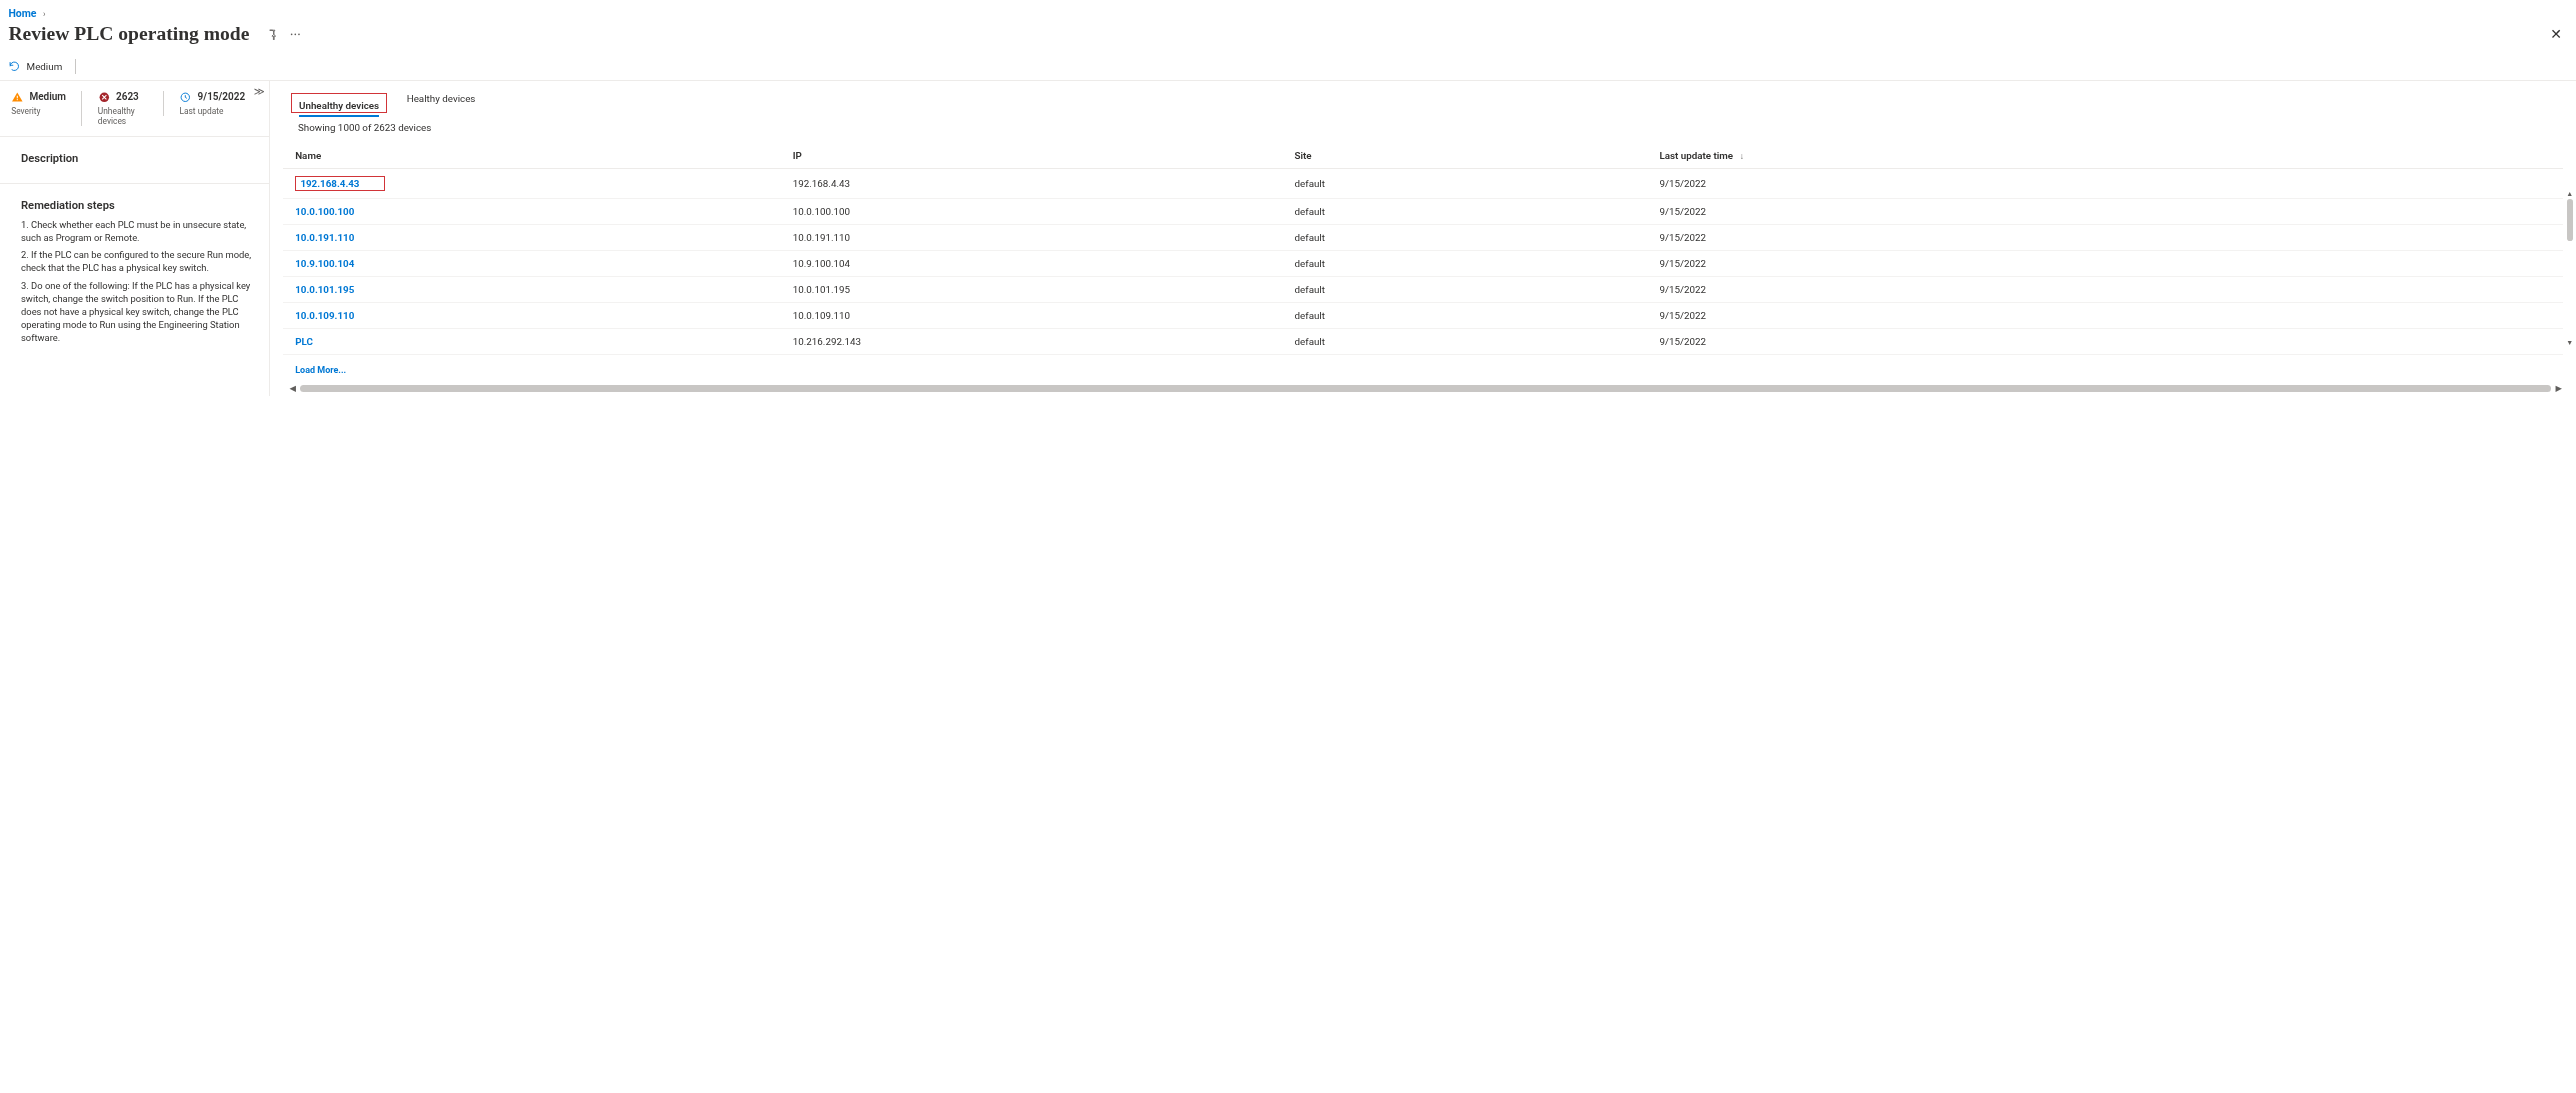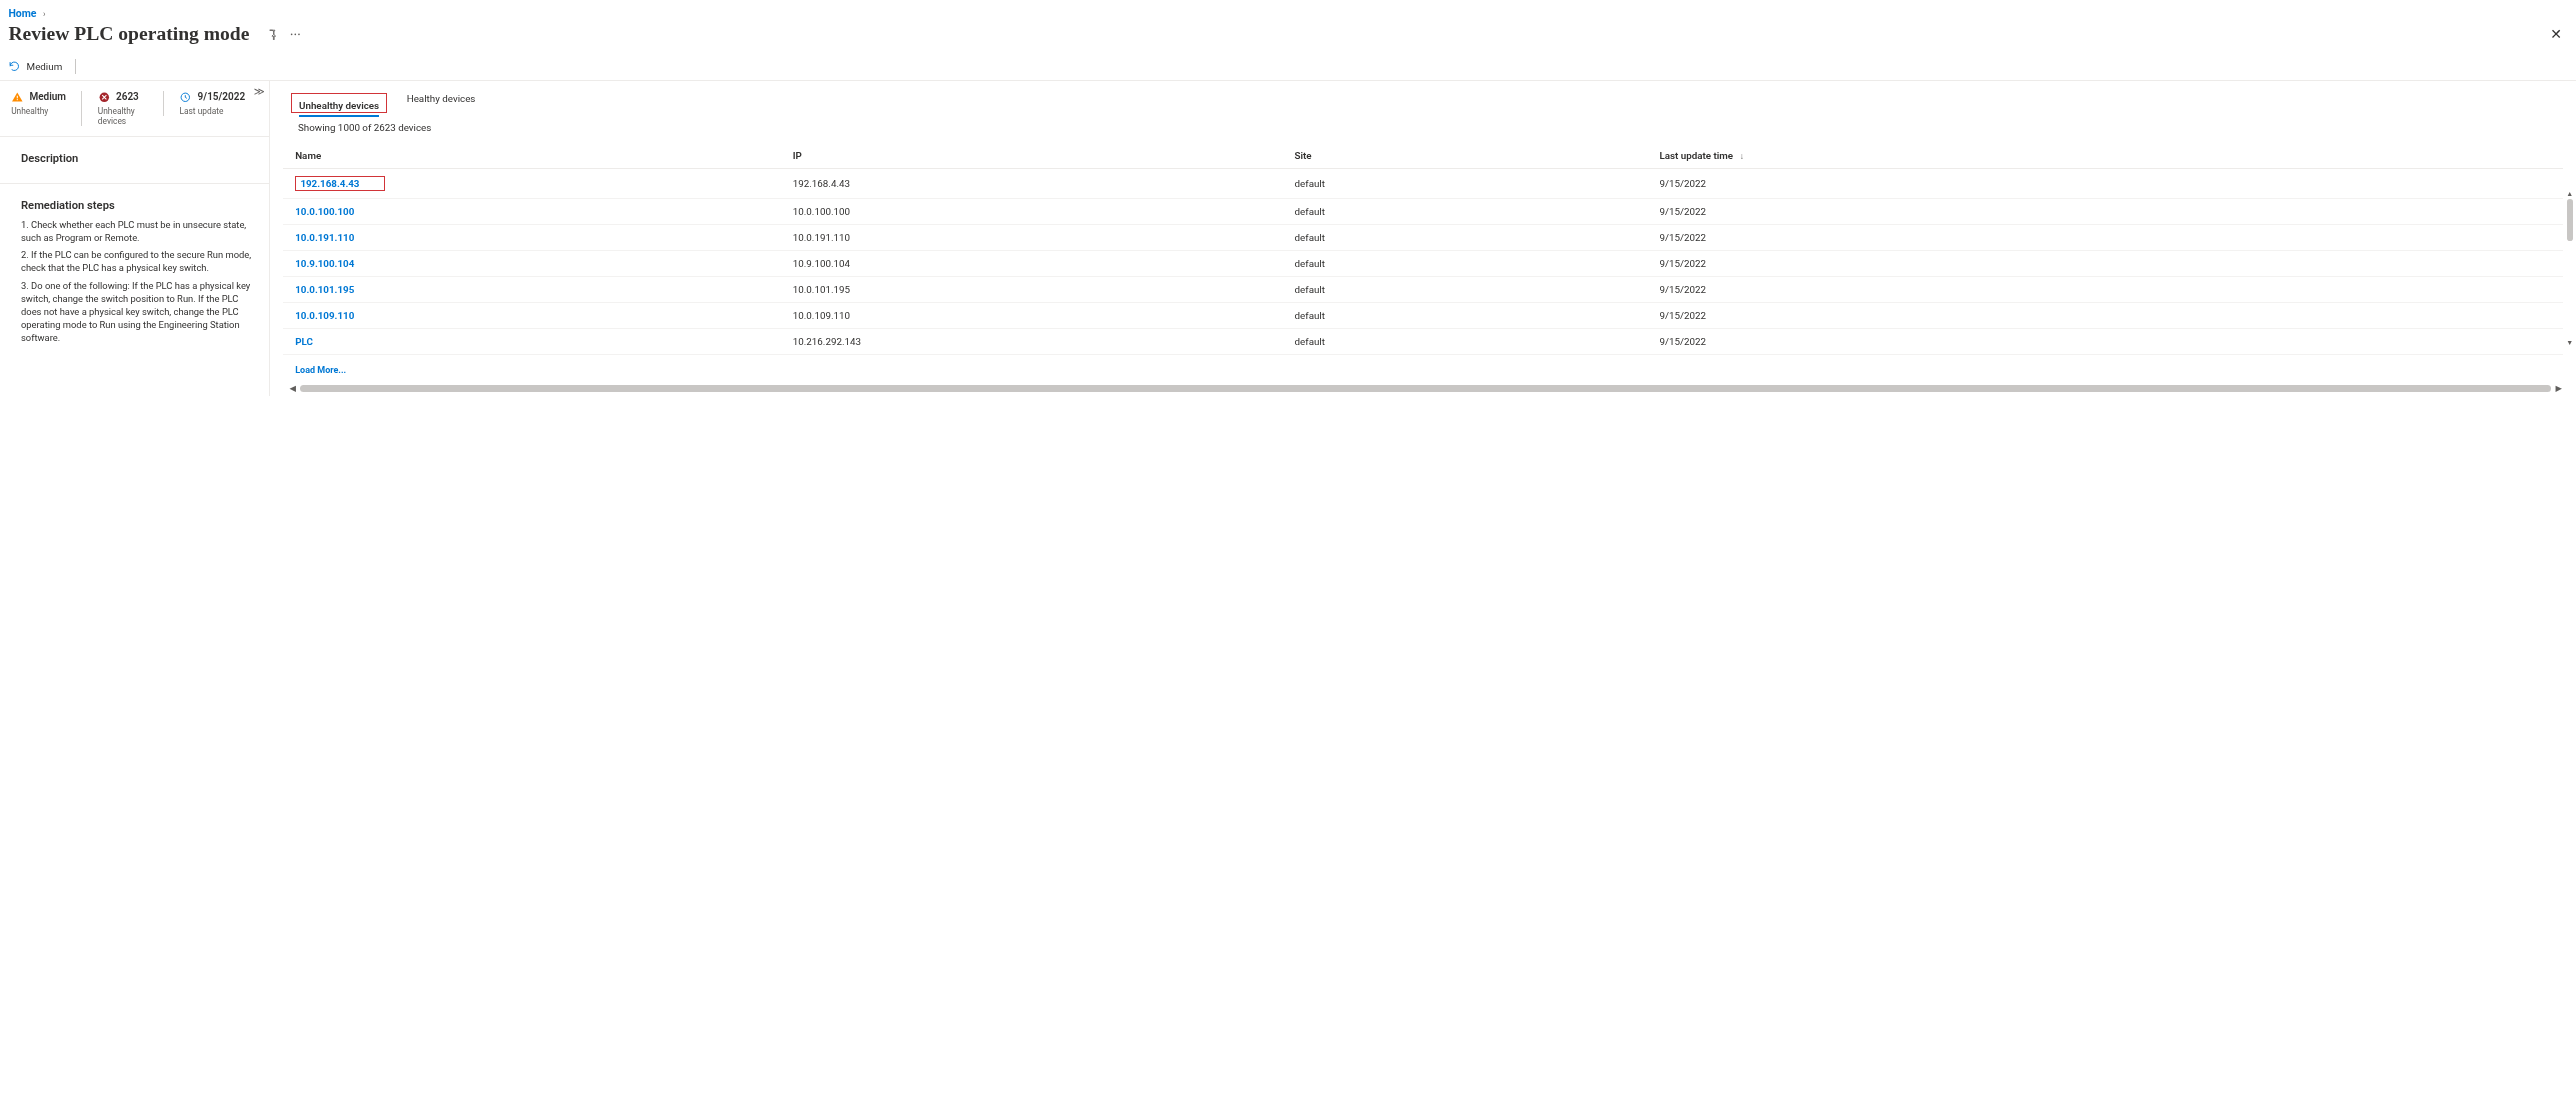--- a/index.html
+++ b/index.html
@@ -135,21 +135,21 @@
     <div class="summary">
       <div class="summary-item">
         <div class="summary-top">
           <svg class="ico" viewBox="0 0 24 24">
               <path d="M12 3 L22 20 H2 Z" fill="#ff8c00"></path>
               <rect x="11" y="9" width="2" height="5" fill="#fff"></rect>
               <rect x="11" y="15.5" width="2" height="2" fill="#fff"></rect>
             </svg>
           <span>Medium</span>
         </div>
-        <span class="summary-label">Unhealthy</span>
+        <span class="summary-label">Severity</span>
       </div>
       <div class="summary-item">
         <div class="summary-top">
           <svg class="ico" viewBox="0 0 24 24">
               <circle cx="12" cy="12" r="9" fill="#a4262c"></circle>
               <path d="M8 8l8 8M16 8l-8 8" stroke="#fff" stroke-width="2"></path>
             </svg>
           <span>2623</span>
         </div>
         <span class="summary-label">Unhealthy devices</span>

